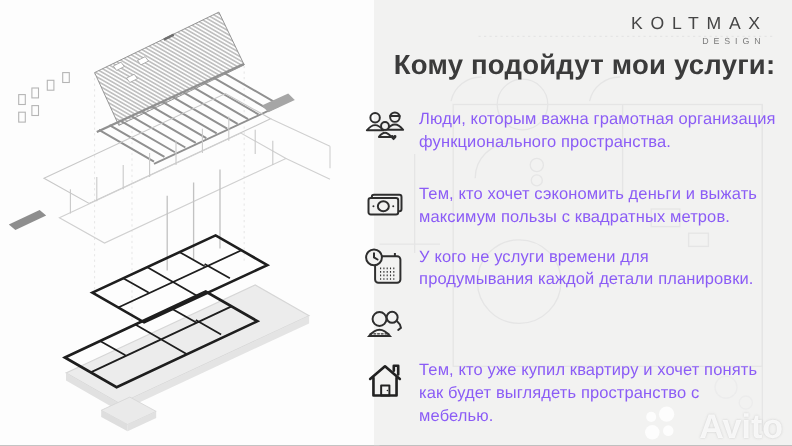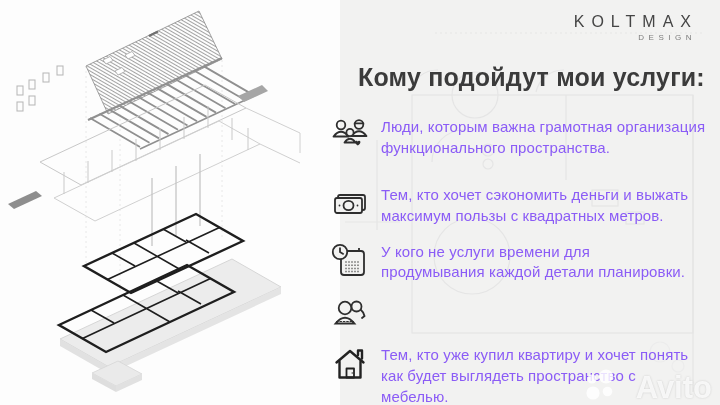--- a/index.html
+++ b/index.html
@@ -5,21 +5,21 @@
   html,body{margin:0;padding:0;background:#888;}
   .stage{
     position:relative;width:720px;height:405px;overflow:hidden;
     background:#fdfdfd;font-family:"Liberation Sans",sans-serif;
   }
   
   .art{position:absolute;left:0;top:0;width:345px;height:405px;background:#fdfdfd;}
   
   .panel{
     position:absolute;left:340px;top:0;width:380px;height:405px;
-    background:#f2f2f1;box-sizing:border-box;padding:18px 14px 0 18px;
+    background:#f2f2f1;box-sizing:border-box;padding:0 14px 0 18px;
   }
   .panel-bg{position:absolute;left:0;top:0;width:380px;height:405px;pointer-events:none;}
   .brand{position:absolute;top:14px;right:22px;text-align:right;line-height:1;}
   .brand-name{font-size:16px;letter-spacing:7px;color:#454545;font-weight:400;}
   .brand-sub{font-size:8px;letter-spacing:4.5px;color:#7b7b7b;margin-top:4px;margin-right:2px;}
   .heading{
     position:relative;margin:45px 0 24px 0;font-size:25px;font-weight:bold;
     color:#3b3b3b;letter-spacing:.2px;
   }
   .services{position:relative;margin-left:-28px;}

